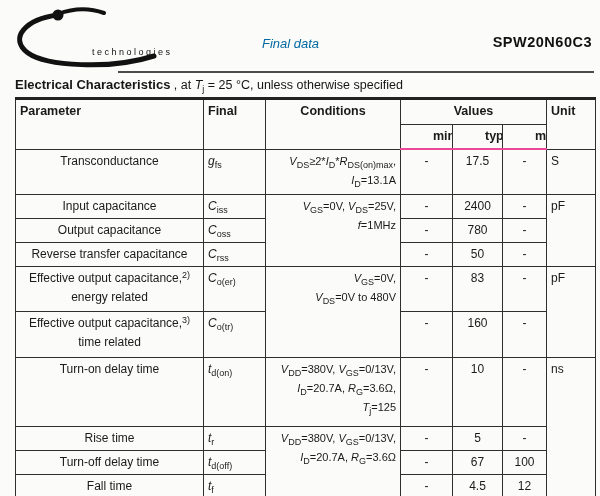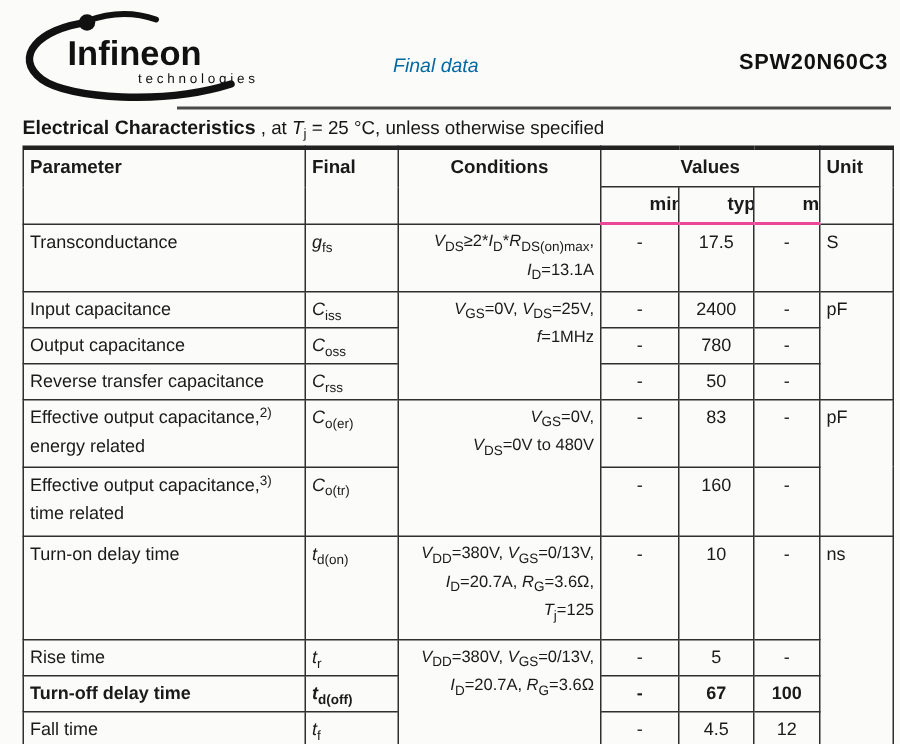--- a/index.html
+++ b/index.html
@@ -55,31 +55,31 @@
     border: 1px solid #2f2f2f;
     vertical-align: top;
     padding: 2px 4px;
     line-height: 19px;
     overflow: hidden;
   }
   table.spec { border-top: 3px solid #222; border-bottom: 2px solid #222; }
   tr.hdr-b th { border-bottom: 2px solid #ec4899; padding-left: 32px; }
   th { font-size: 12.5px; font-weight: bold; text-align: left; padding-top: 3px; }
   th.c { text-align: center; }
-  td.param { padding-left: 7px; white-space: pre-line; }
+  td.param { padding-left: 7px; white-space: pre-line; text-align: center; }
   td.sym   { padding-left: 7px; }
   td.cond  { padding-left: 9px; white-space: pre-line; font-size: 11px; line-height: 21px; text-align: right; }
   td.val   { text-align: center; }
   td.unit  { padding-left: 7px; }
   th.param-h { padding-left: 7px; }
   th.sym-h   { padding-left: 7px; }
 
   tr.h26 { height: 26px; } tr.h21 { height: 21px; }
   tr.h45 { height: 45px; } tr.h46 { height: 46px; }
-  tr.h22 { height: 22px; } tr.h23 { height: 23px; font-weight: bold; }
+  tr.h22 { height: 22px; } tr.h23 { height: 23px; }
   tr.h69 { height: 69px; }
 
   sub { font-size: 9px; vertical-align: -3px; line-height: 0; }
   sup { font-size: 9px; vertical-align: 4px;  line-height: 0; }
   i   { font-style: italic; }
 
   
   .watermark {
     position: absolute; right: 4px; top: 462px;
     font-size: 17.5px; letter-spacing: 0.5px;
@@ -90,21 +90,20 @@
 <body>
 
 <div class="page">
 
   <div class="logo">
     <svg width="160" height="64" viewBox="0 0 160 64">
       <path d="M 46 9 C 14 13, -4 32, 16 47 C 34 60, 98 64, 142 50" fill="none" stroke="#111" stroke-width="5" stroke-linecap="round"></path>
       <path d="M 46 8 C 62 2, 78 2, 92 7" fill="none" stroke="#111" stroke-width="4" stroke-linecap="round"></path>
       <circle cx="46" cy="9" r="5.5" fill="#111"></circle>
     </svg>
-    <span class="brand">Infineon</span>
     <span class="brand-sub">technologies</span>
   </div>
 
   <div class="final-data">Final data</div>
   <div class="part-number">SPW20N60C3</div>
   <div class="header-rule"></div>
 
   <div class="section-heading">
     <b>Electrical Characteristics</b><span> , at <i>T</i><sub>j</sub> = 25 °C, unless otherwise specified</span>
   </div>

